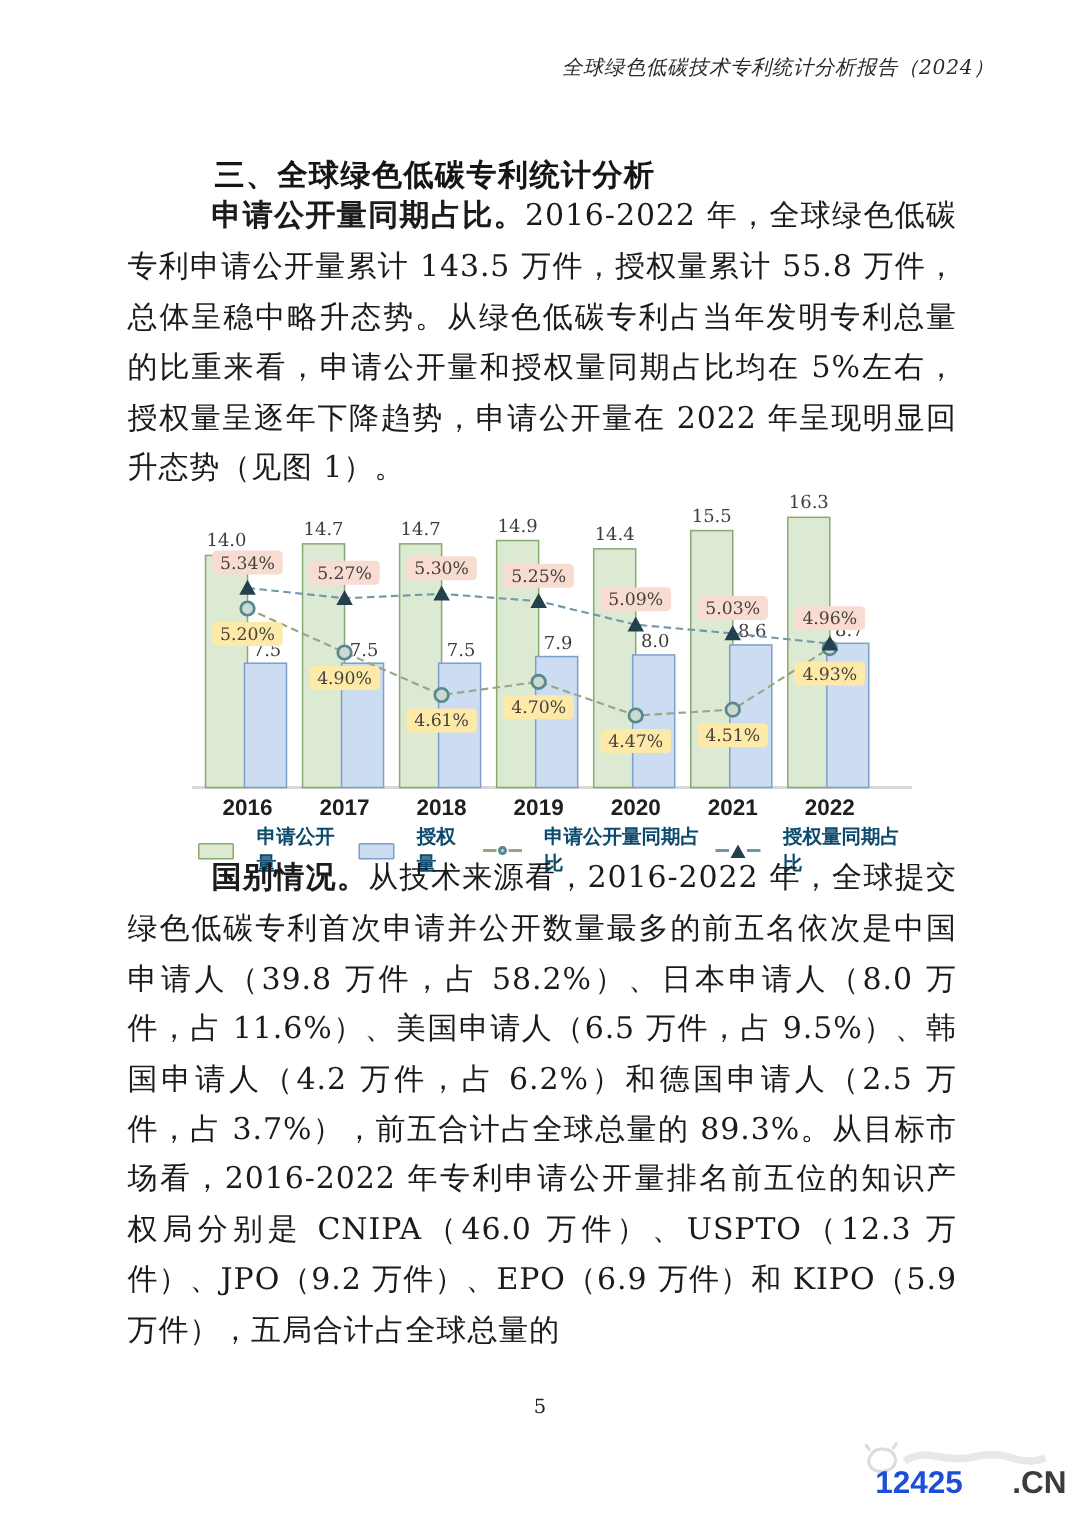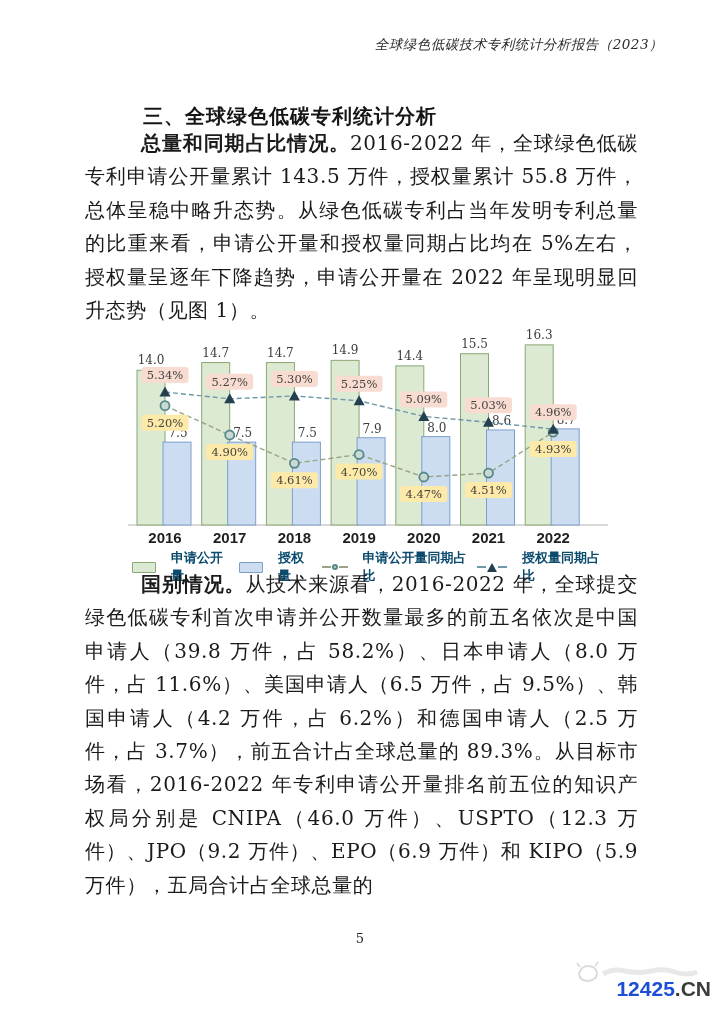--- a/index.html
+++ b/index.html
@@ -53,32 +53,32 @@
   }
   .page-number {
     position:absolute; top:931px; left:0; width:720px; text-align:center;
     font-size:13px; color:#222;
   }
   .watermark { position:absolute; right:5px; top:958px; width:142px; height:46px; }
   .wm-doodle { position:absolute; left:0; top:0; }
   .wm-text { position:absolute; right:4px; bottom:3px; white-space:nowrap;
              font-family:"Liberation Sans","DejaVu Sans",sans-serif; font-weight:700; font-size:21px; }
   .wm-num { color:#1d4ed8; }
-  .wm-cn  { color:#3c3c3c; }
+  .wm-cn  { color:#3c3c3c;margin-left:33px; }
 </style>
 </head>
 <body>
 
 <div class="page">
 
-  <div class="doc-header">全球绿色低碳技术专利统计分析报告（2023）</div>
+  <div class="doc-header">全球绿色低碳技术专利统计分析报告（2024）</div>
 
   <div class="section-heading">三、全球绿色低碳专利统计分析</div>
 
-  <p class="body-para para-1"><b>总量和同期占比情况。</b><span>2016-2022 年，全球绿色低碳专利申请公开量累计 143.5 万件，授权量累计 55.8 万件，总体呈稳中略升态势。从绿色低碳专利占当年发明专利总量的比重来看，申请公开量和授权量同期占比均在 5%左右，授权量呈逐年下降趋势，申请公开量在 2022 年呈现明显回升态势（见图 1）。</span></p>
+  <p class="body-para para-1"><b>申请公开量同期占比。</b><span>2016-2022 年，全球绿色低碳专利申请公开量累计 143.5 万件，授权量累计 55.8 万件，总体呈稳中略升态势。从绿色低碳专利占当年发明专利总量的比重来看，申请公开量和授权量同期占比均在 5%左右，授权量呈逐年下降趋势，申请公开量在 2022 年呈现明显回升态势（见图 1）。</span></p>
 
   <svg id="chart" class="chart-svg" width="480" height="226" viewBox="0 -8 480 226">
       <line x1="0" y1="195" x2="480" y2="195" stroke="#d8d8d8" stroke-width="2"></line>
       <rect x="9" y="40.29999999999998" width="28" height="154.70000000000002" fill="#dce9d3" stroke="#8aa871"></rect>
       <rect x="35" y="112.125" width="28" height="82.875" fill="#cdddf1" stroke="#7d9ecb"></rect>
       <rect x="73.7" y="32.565" width="28" height="162.435" fill="#dce9d3" stroke="#8aa871"></rect>
       <rect x="99.7" y="112.125" width="28" height="82.875" fill="#cdddf1" stroke="#7d9ecb"></rect>
       <rect x="138.4" y="32.565" width="28" height="162.435" fill="#dce9d3" stroke="#8aa871"></rect>
       <rect x="164.4" y="112.125" width="28" height="82.875" fill="#cdddf1" stroke="#7d9ecb"></rect>
       <rect x="203.10000000000002" y="30.35499999999999" width="28" height="164.645" fill="#dce9d3" stroke="#8aa871"></rect>

